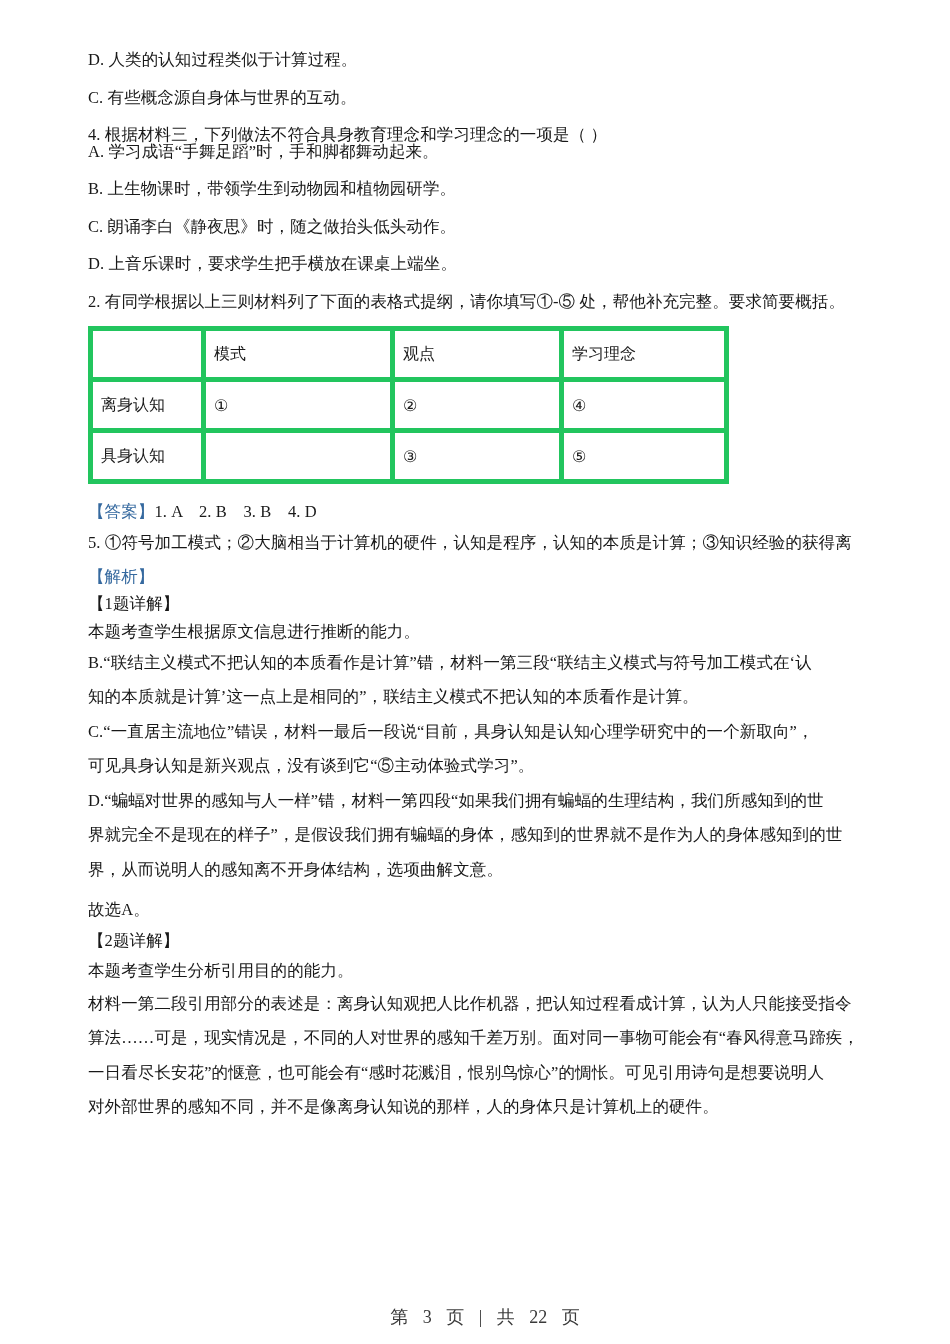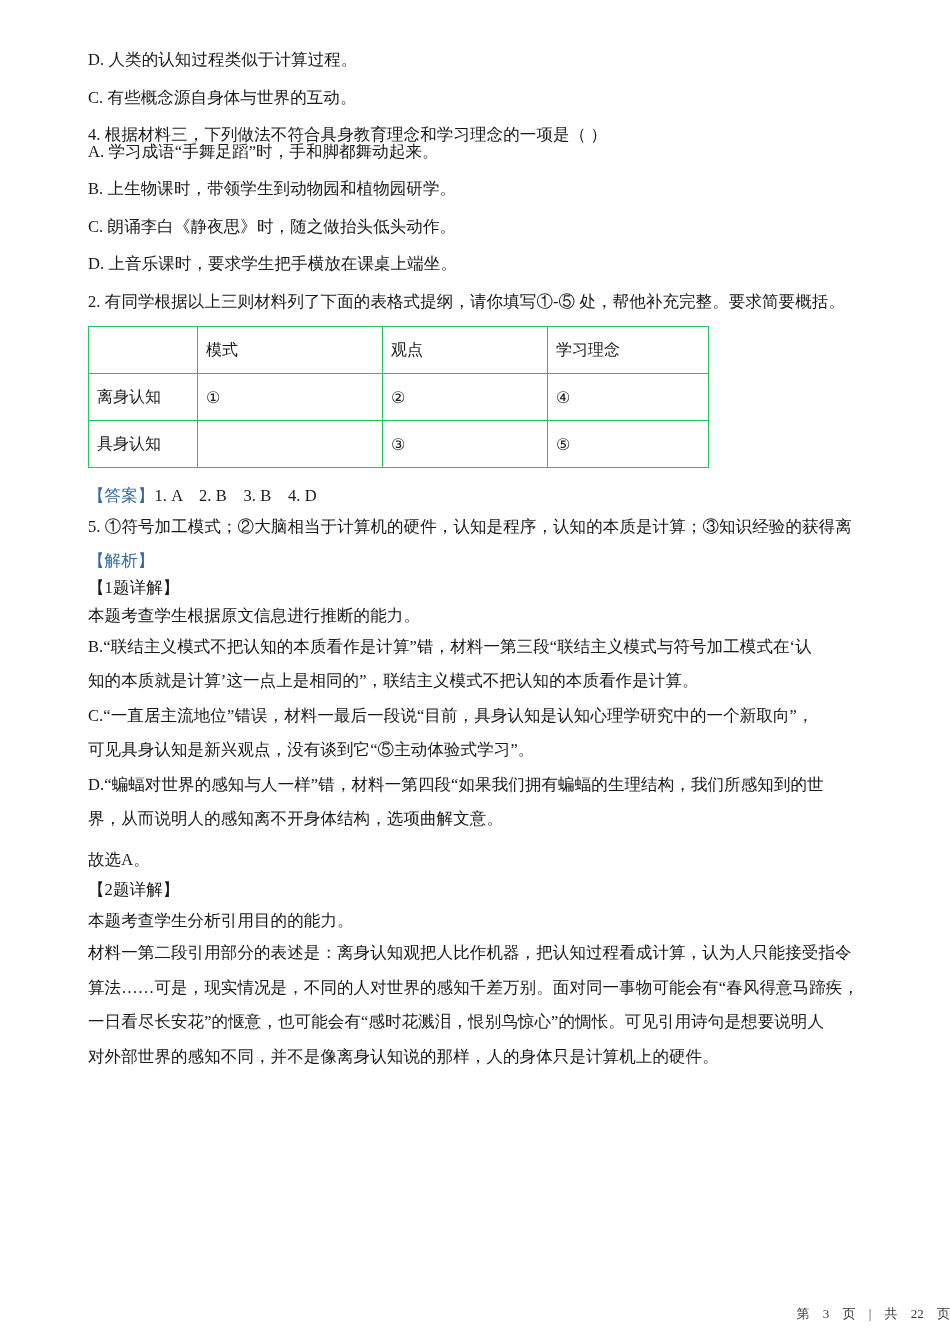--- a/index.html
+++ b/index.html
@@ -50,41 +50,41 @@
     margin-top: 16px;
     margin-bottom: 20px;
     margin-left: 0px;
   }
   table.outline {
     border-collapse: collapse;
     width: 552px;
     table-layout: fixed;
   }
   table.outline td {
-    border: 1px solid #22c55e;
+    border: 5px solid #22c55e;
     height: 38px;
     padding: 4px 8px;
     font-size: 16px;
     color: #1a1a1a;
     vertical-align: middle;
     font-family: "Liberation Serif", "DejaVu Serif", serif;
   }
   .c-0 { width: 92px; border-radius: 22px; }
   .c-1 { width: 168px; }
   .c-2 { width: 148px; }
   .c-3 { width: 144px; }
 
   
   .footer {
     position: absolute;
     left: 0;
     right: 0;
     top: 1305px;
-    text-align: right;
-    font-size: 13px;
+    text-align: center;
+    font-size: 18px;
     color: #3a3a3a;
     font-family: "Liberation Serif", "DejaVu Serif", serif;
     margin-left: 20px;
   }
   .footer .sep { margin: 0 5px; }
 </style>
 </head>
 <body>
 
 <div class="page">
@@ -134,20 +134,21 @@
     <span class="blue">【解析】</span>
   </div>
 
   <div class="ln an-tight" style="margin-top:10px;">【1题详解】</div>
   <div class="ln an-tight" style="margin-top:12px;">本题考查学生根据原文信息进行推断的能力。</div>
   <div class="ln an-line" style="margin-top:14px;">B.“联结主义模式不把认知的本质看作是计算”错，材料一第三段“联结主义模式与符号加工模式在‘认</div>
   <div class="ln an-line">知的本质就是计算’这一点上是相同的”，联结主义模式不把认知的本质看作是计算。</div>
   <div class="ln an-line">C.“一直居主流地位”错误，材料一最后一段说“目前，具身认知是认知心理学研究中的一个新取向”，</div>
   <div class="ln an-line">可见具身认知是新兴观点，没有谈到它“⑤主动体验式学习”。</div>
   <div class="ln an-line">D.“蝙蝠对世界的感知与人一样”错，材料一第四段“如果我们拥有蝙蝠的生理结构，我们所感知到的世</div>
+  <div class="ln an-line">界就完全不是现在的样子”，是假设我们拥有蝙蝠的身体，感知到的世界就不是作为人的身体感知到的世</div>
   <div class="ln an-line">界，从而说明人的感知离不开身体结构，选项曲解文意。</div>
   <div class="ln an-tight" style="margin-bottom:14px;margin-top:24px;">故选A。</div>
 
   <div class="ln an-tight" style="margin-bottom:14px;">【2题详解】</div>
   <div class="ln an-tight" style="margin-bottom:16px;">本题考查学生分析引用目的的能力。</div>
   <div class="ln an-line">材料一第二段引用部分的表述是：离身认知观把人比作机器，把认知过程看成计算，认为人只能接受指令</div>
   <div class="ln an-line">算法……可是，现实情况是，不同的人对世界的感知千差万别。面对同一事物可能会有“春风得意马蹄疾，</div>
   <div class="ln an-line">一日看尽长安花”的惬意，也可能会有“感时花溅泪，恨别鸟惊心”的惆怅。可见引用诗句是想要说明人</div>
   <div class="ln an-line">对外部世界的感知不同，并不是像离身认知说的那样，人的身体只是计算机上的硬件。</div>
 

